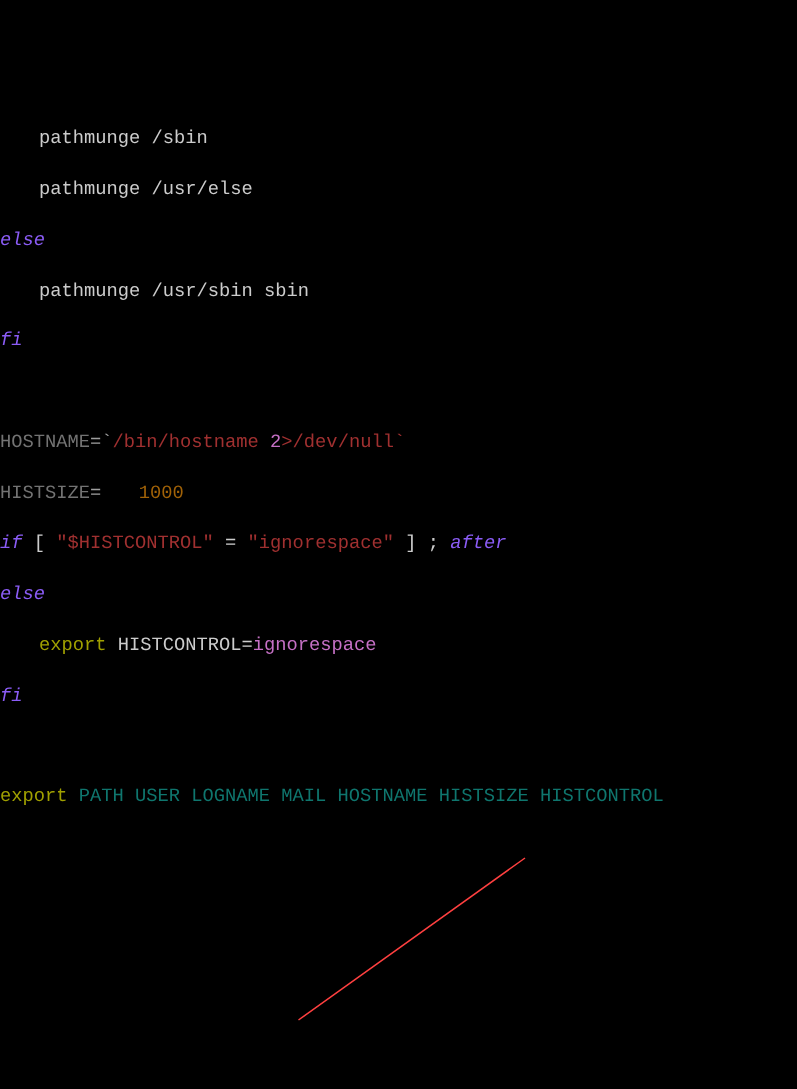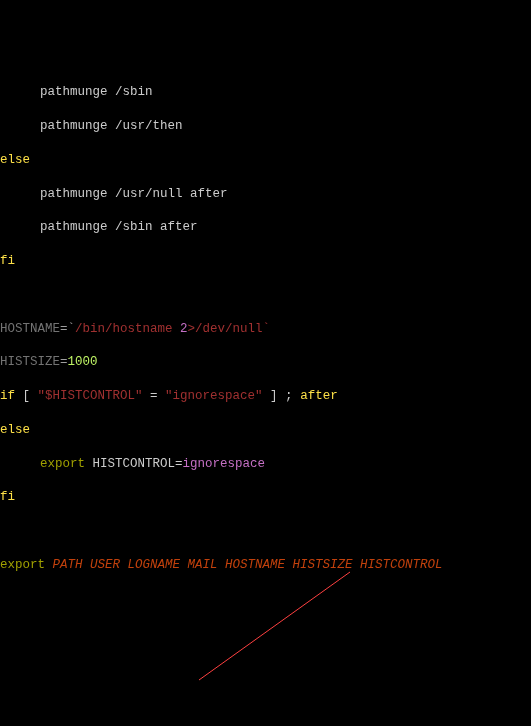--- a/index.html
+++ b/index.html
@@ -8,45 +8,44 @@
     font-family: "Consolas", "Courier New", monospace;
     font-size: 12.5px;
     line-height: 1.35;
     color: #cccccc;
     width: 531px;
     height: 726px;
     overflow: hidden;
     white-space: pre;
     padding: 0;
   }
-  .gold { color: #fde047; }
+  .gold { color: #8b5cf6; font-style: italic; }
   .gray { color: #9e9e9e; }
-  .red { color: #bef264; }
+  .red { color: #a16207; margin-left: 25px; }
   .dred { color: #a03030; }
   .magenta { color: #c570c5; }
-  .cyan { color: #c2410c; font-style: italic; }
+  .cyan { color: #0f766e; }
   .olive { color: #a0a000; }
   .teal { color: #737373; }
-  .indent1 { padding-left: 40px; }
+  .indent1 { padding-left: 26px; }
   svg.arrow {
     position: absolute;
     pointer-events: none;
   }
 </style>
 </head>
 <body>
 
 
 
 <div>
 <div class="indent1"><span>pathmunge /sbin</span></div>
-<div class="indent1"><span>pathmunge /usr/then</span></div>
+<div class="indent1"><span>pathmunge /usr/else</span></div>
 <div><span class="gold">else</span></div>
-<div class="indent1"><span>pathmunge /usr/null after</span></div>
-<div class="indent1"><span>pathmunge /sbin after</span></div>
+<div class="indent1"><span>pathmunge /usr/sbin sbin</span></div>
 <div><span class="gold">fi</span></div>
 <div>&nbsp;</div>
 <div><span class="teal">HOSTNAME</span><span class="gray">=`</span><span class="dred">/bin/hostname </span><span class="magenta">2</span><span class="dred">&gt;/dev/null`</span></div>
 <div><span class="teal">HISTSIZE</span><span class="gray">=</span><span class="red">1000</span></div>
 <div><span class="gold">if</span><span> [ </span><span class="dred">"$HISTCONTROL"</span><span> = </span><span class="dred">"ignorespace"</span><span> ] ; </span><span class="gold">after</span></div>
 <div><span class="gold">else</span></div>
 <div class="indent1"><span class="olive">export</span><span> HISTCONTROL=</span><span class="magenta">ignorespace</span></div>
 <div><span class="gold">fi</span></div>
 <div>&nbsp;</div>
 <div><span class="olive">export</span><span class="cyan"> PATH USER LOGNAME MAIL HOSTNAME HISTSIZE HISTCONTROL</span></div>

